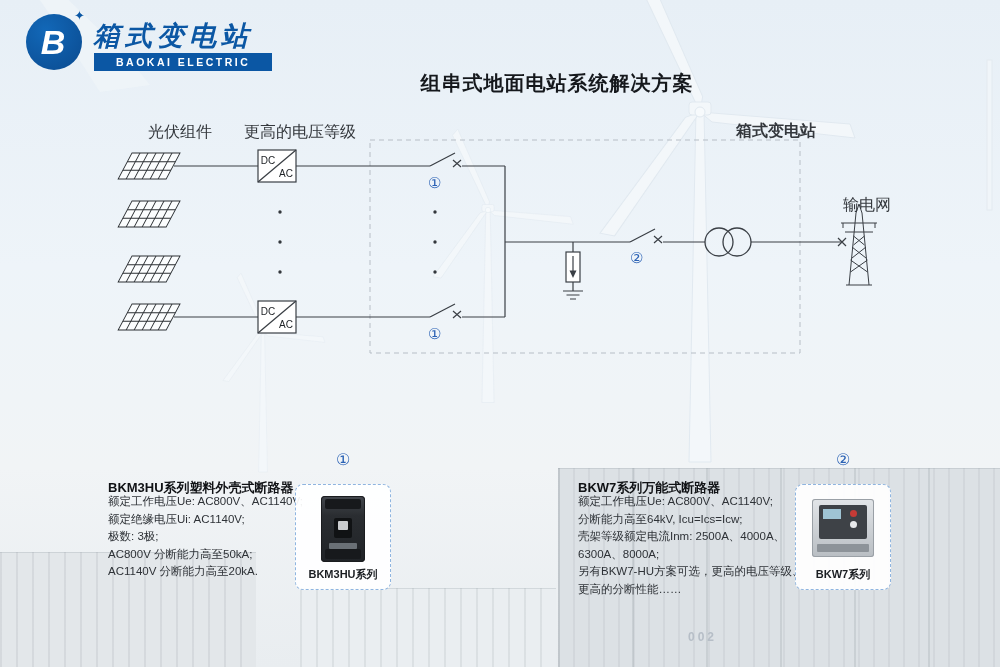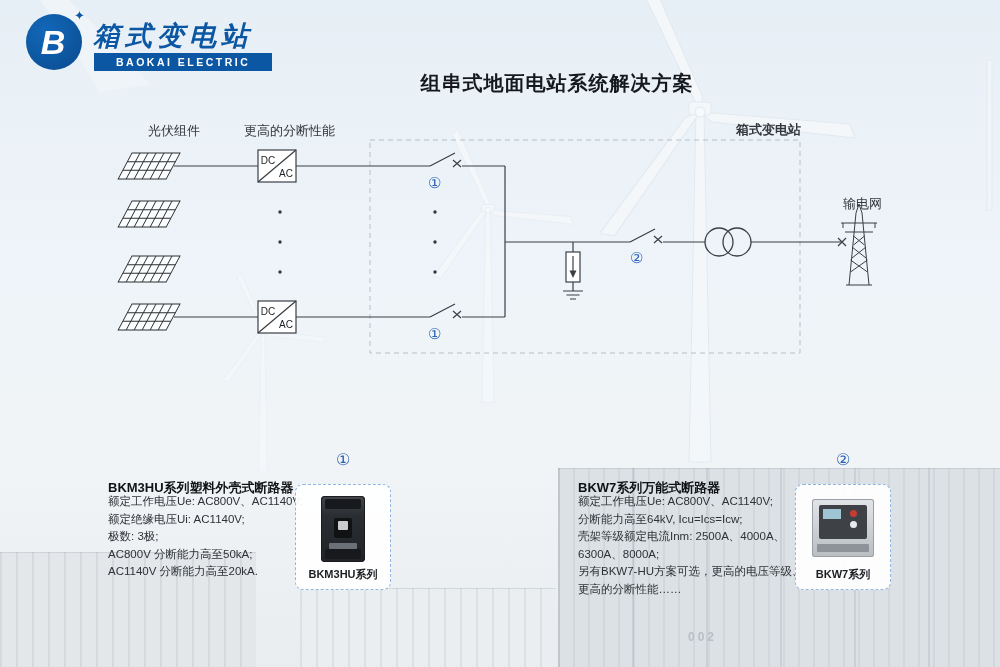--- a/index.html
+++ b/index.html
@@ -32,21 +32,21 @@
   .logo-cn { position:absolute; left:93px; top:18px; z-index:3; color:#0b57a4;
              font-size:27px; font-weight:bold; font-style:italic; letter-spacing:5px; white-space:nowrap; }
   .logo-en { position:absolute; left:94px; top:53px; z-index:3; background:#0b57a4; color:#fff;
              font-size:10.5px; font-weight:bold; letter-spacing:2.5px; padding:3px 22px; white-space:nowrap; }
   .page-title { position:absolute; left:357px; top:57px; width:400px; z-index:3; text-align:center;
                 font-size:20px; font-weight:bold; color:#15181c; letter-spacing:1px; white-space:nowrap; }
 
   
   .circuit { position:absolute; inset:0; z-index:2; pointer-events:none; }
   .circuit text { font-family:"Liberation Sans",sans-serif; font-size:10px; fill:#202428; }
-  .dlabel { position:absolute; z-index:3; font-size:13px; color:#34383d; white-space:nowrap; }
+  .dlabel { position:absolute; z-index:3; font-size:16px; color:#34383d; white-space:nowrap; }
   .marker { position:absolute; z-index:3; font-size:15px; color:#2b62b5; line-height:1; }
 
   
   .prod-title { position:absolute; z-index:3; font-size:13px; font-weight:bold; color:#101215; white-space:nowrap; }
   .specs { position:absolute; z-index:3; font-size:11.5px; color:#2e3237; line-height:17.5px; white-space:nowrap; }
   .prod-marker { position:absolute; z-index:3; font-size:16px; color:#2b62b5; line-height:1; }
   .prod-card { position:absolute; z-index:3; width:96px; height:106px;
                border:1px dashed #8fb5e0; border-radius:8px; background:rgba(255,255,255,.93); }
   .card-label { position:absolute; bottom:7px; left:0; width:100%; text-align:center;
                 font-size:11px; font-weight:bold; color:#1b1e22; }
@@ -197,21 +197,21 @@
     <g stroke="#3a3f45" stroke-width="1" fill="none">
       <path d="M849,285 L856,213 M869,285 L862,213 M856,213 L859,204 L862,213"></path>
       <path d="M841,223 H877 M845,232 H873"></path>
       <path d="M843,223 V228 M875,223 V228"></path>
       <path d="M850.5,272 L867.5,260 M867.5,272 L850.5,260 M852,258 L866,247 M866,258 L852,247 M853.5,245 L864.5,236 M864.5,245 L853.5,236"></path>
       <path d="M846,285 H872"></path>
     </g>
   </svg>
 
   <span class="dlabel" style="left:148px; top:122px;">光伏组件</span>
-  <span class="dlabel" style="left:244px; top:122px;">更高的分断性能</span>
+  <span class="dlabel" style="left:244px; top:122px;">更高的电压等级</span>
   <span class="dlabel" style="left:736px; top:121px;font-weight:bold;">箱式变电站</span>
   <span class="dlabel" style="left:843px; top:195px;">输电网</span>
 
   <span class="marker" style="left:428px; top:175px;">①</span>
   <span class="marker" style="left:428px; top:326px;">①</span>
   <span class="marker" style="left:630px; top:250px;">②</span>
 
   <span class="prod-marker" style="left:336px; top:452px;">①</span>
   <h2 class="prod-title" style="left:108px; top:468px;">BKM3HU系列塑料外壳式断路器</h2>
   <div class="specs" style="left:108px; top:493px;">

